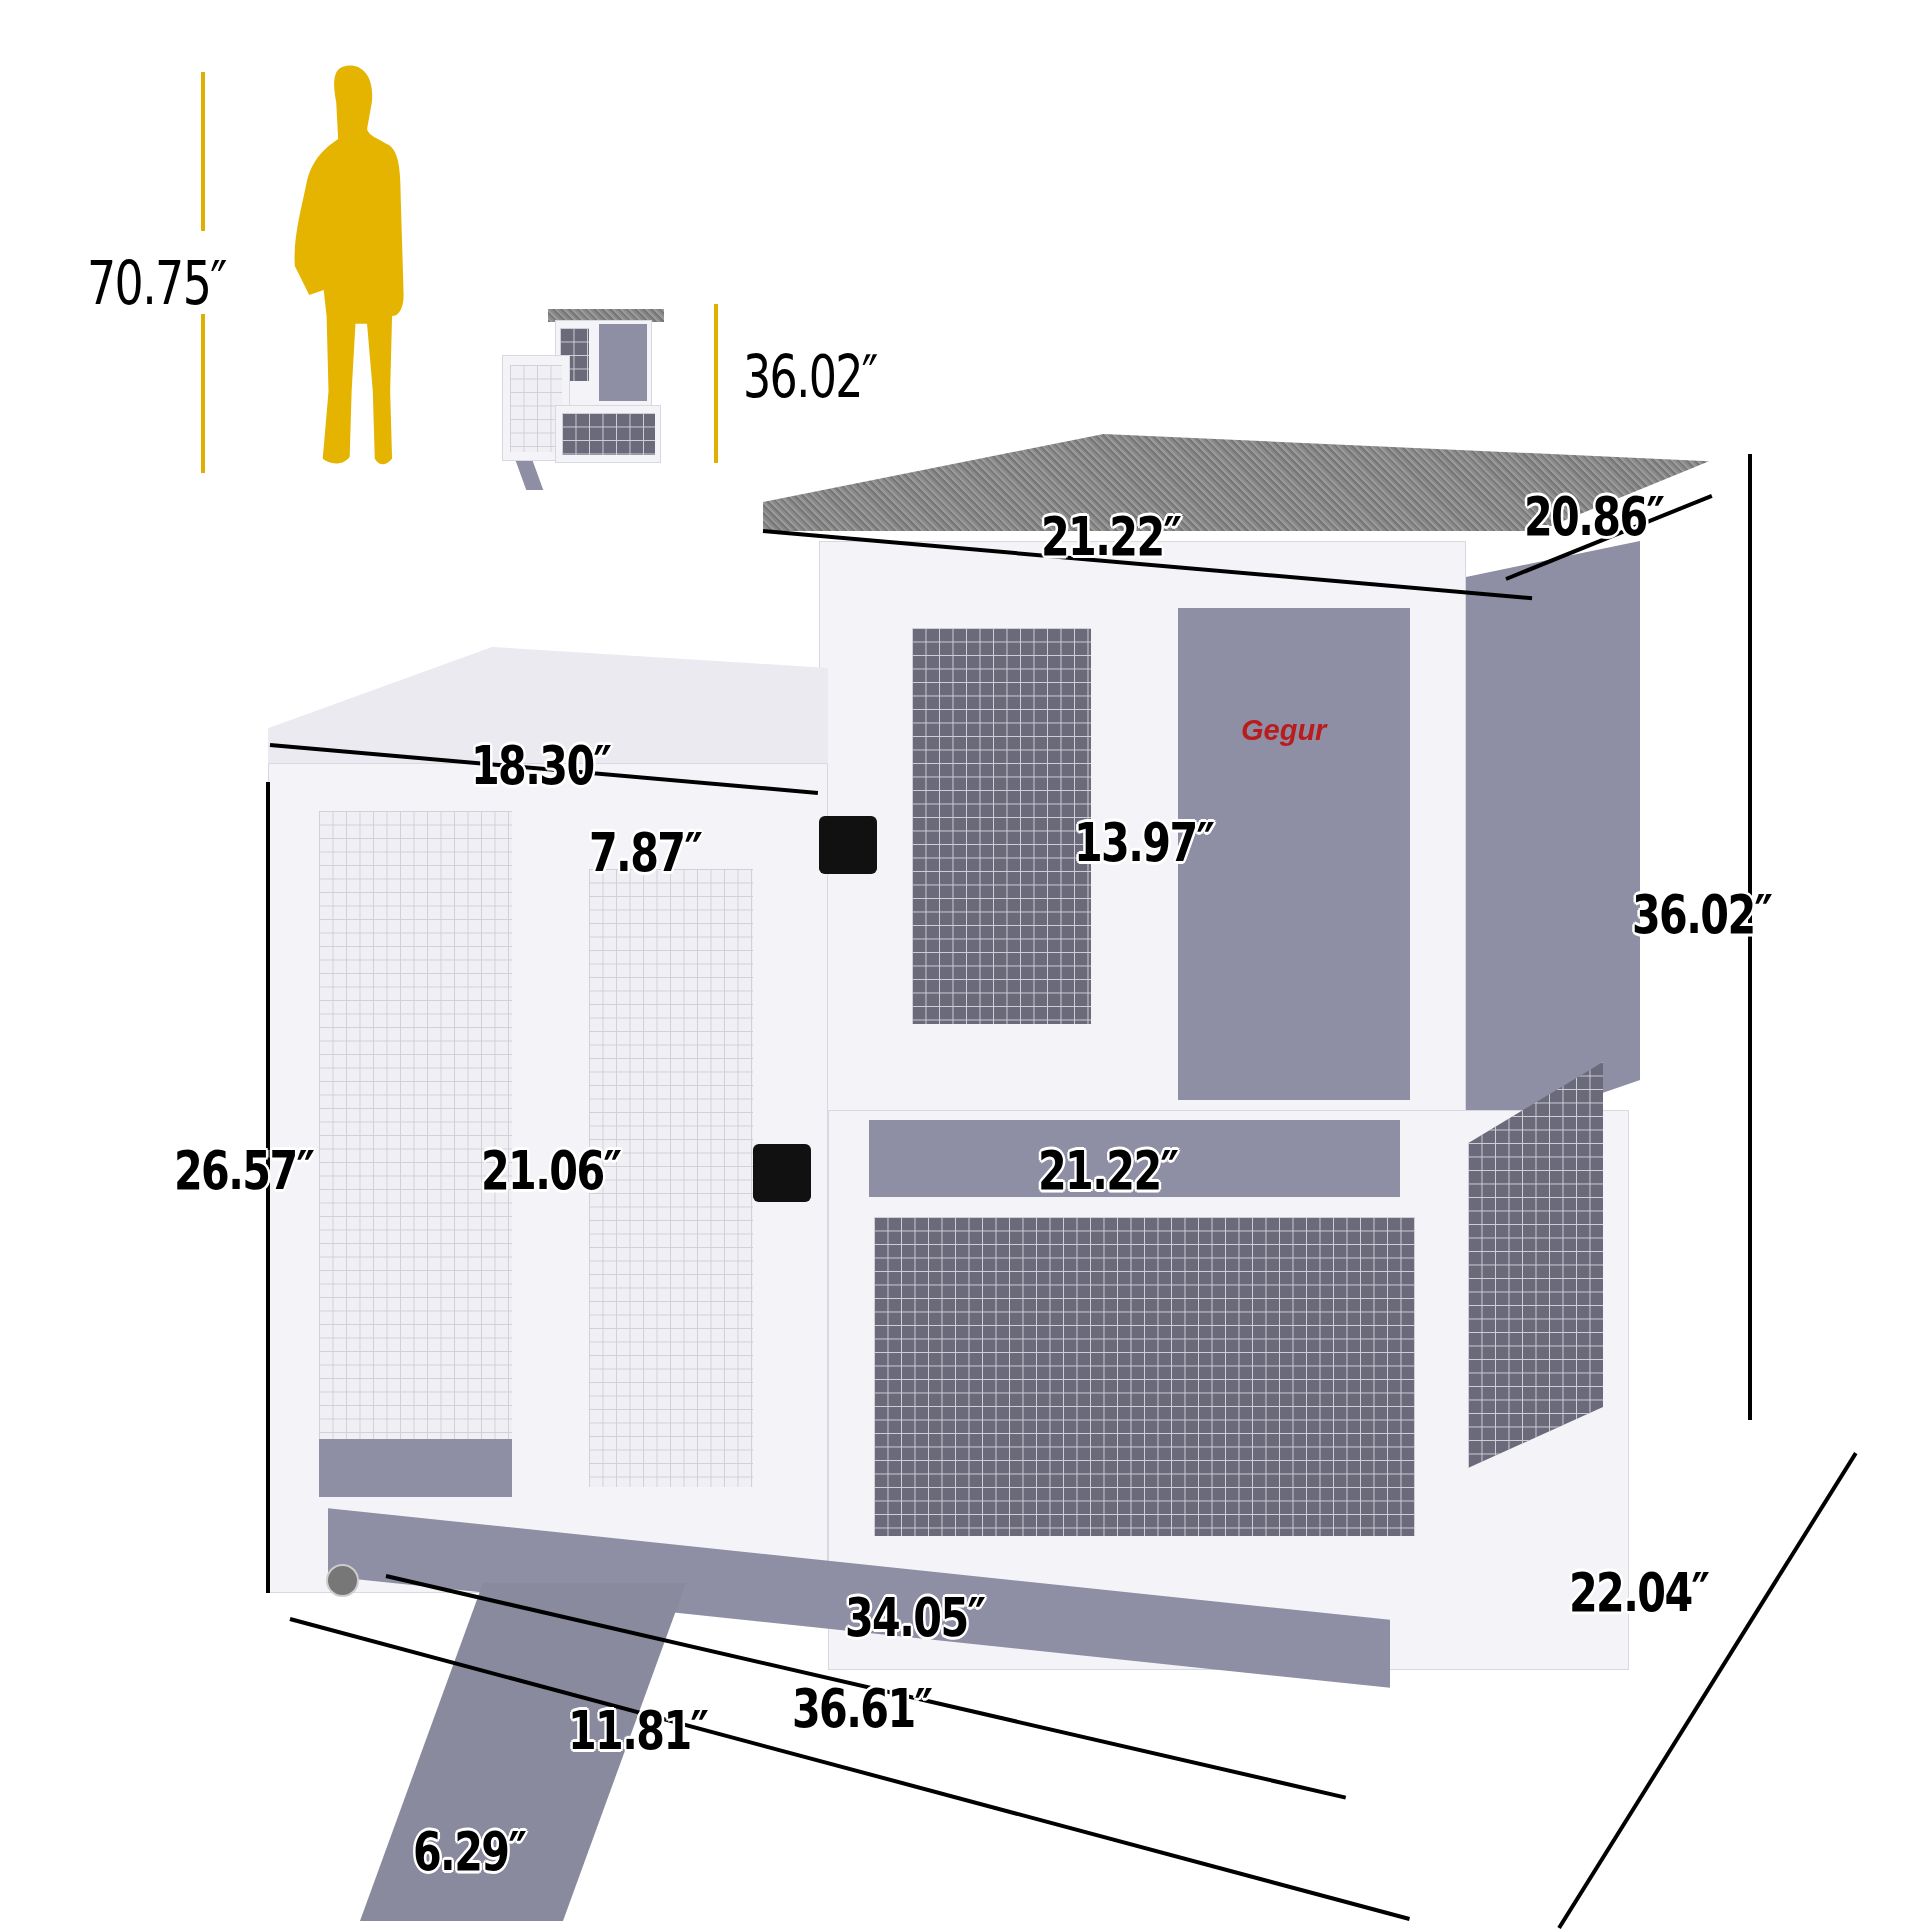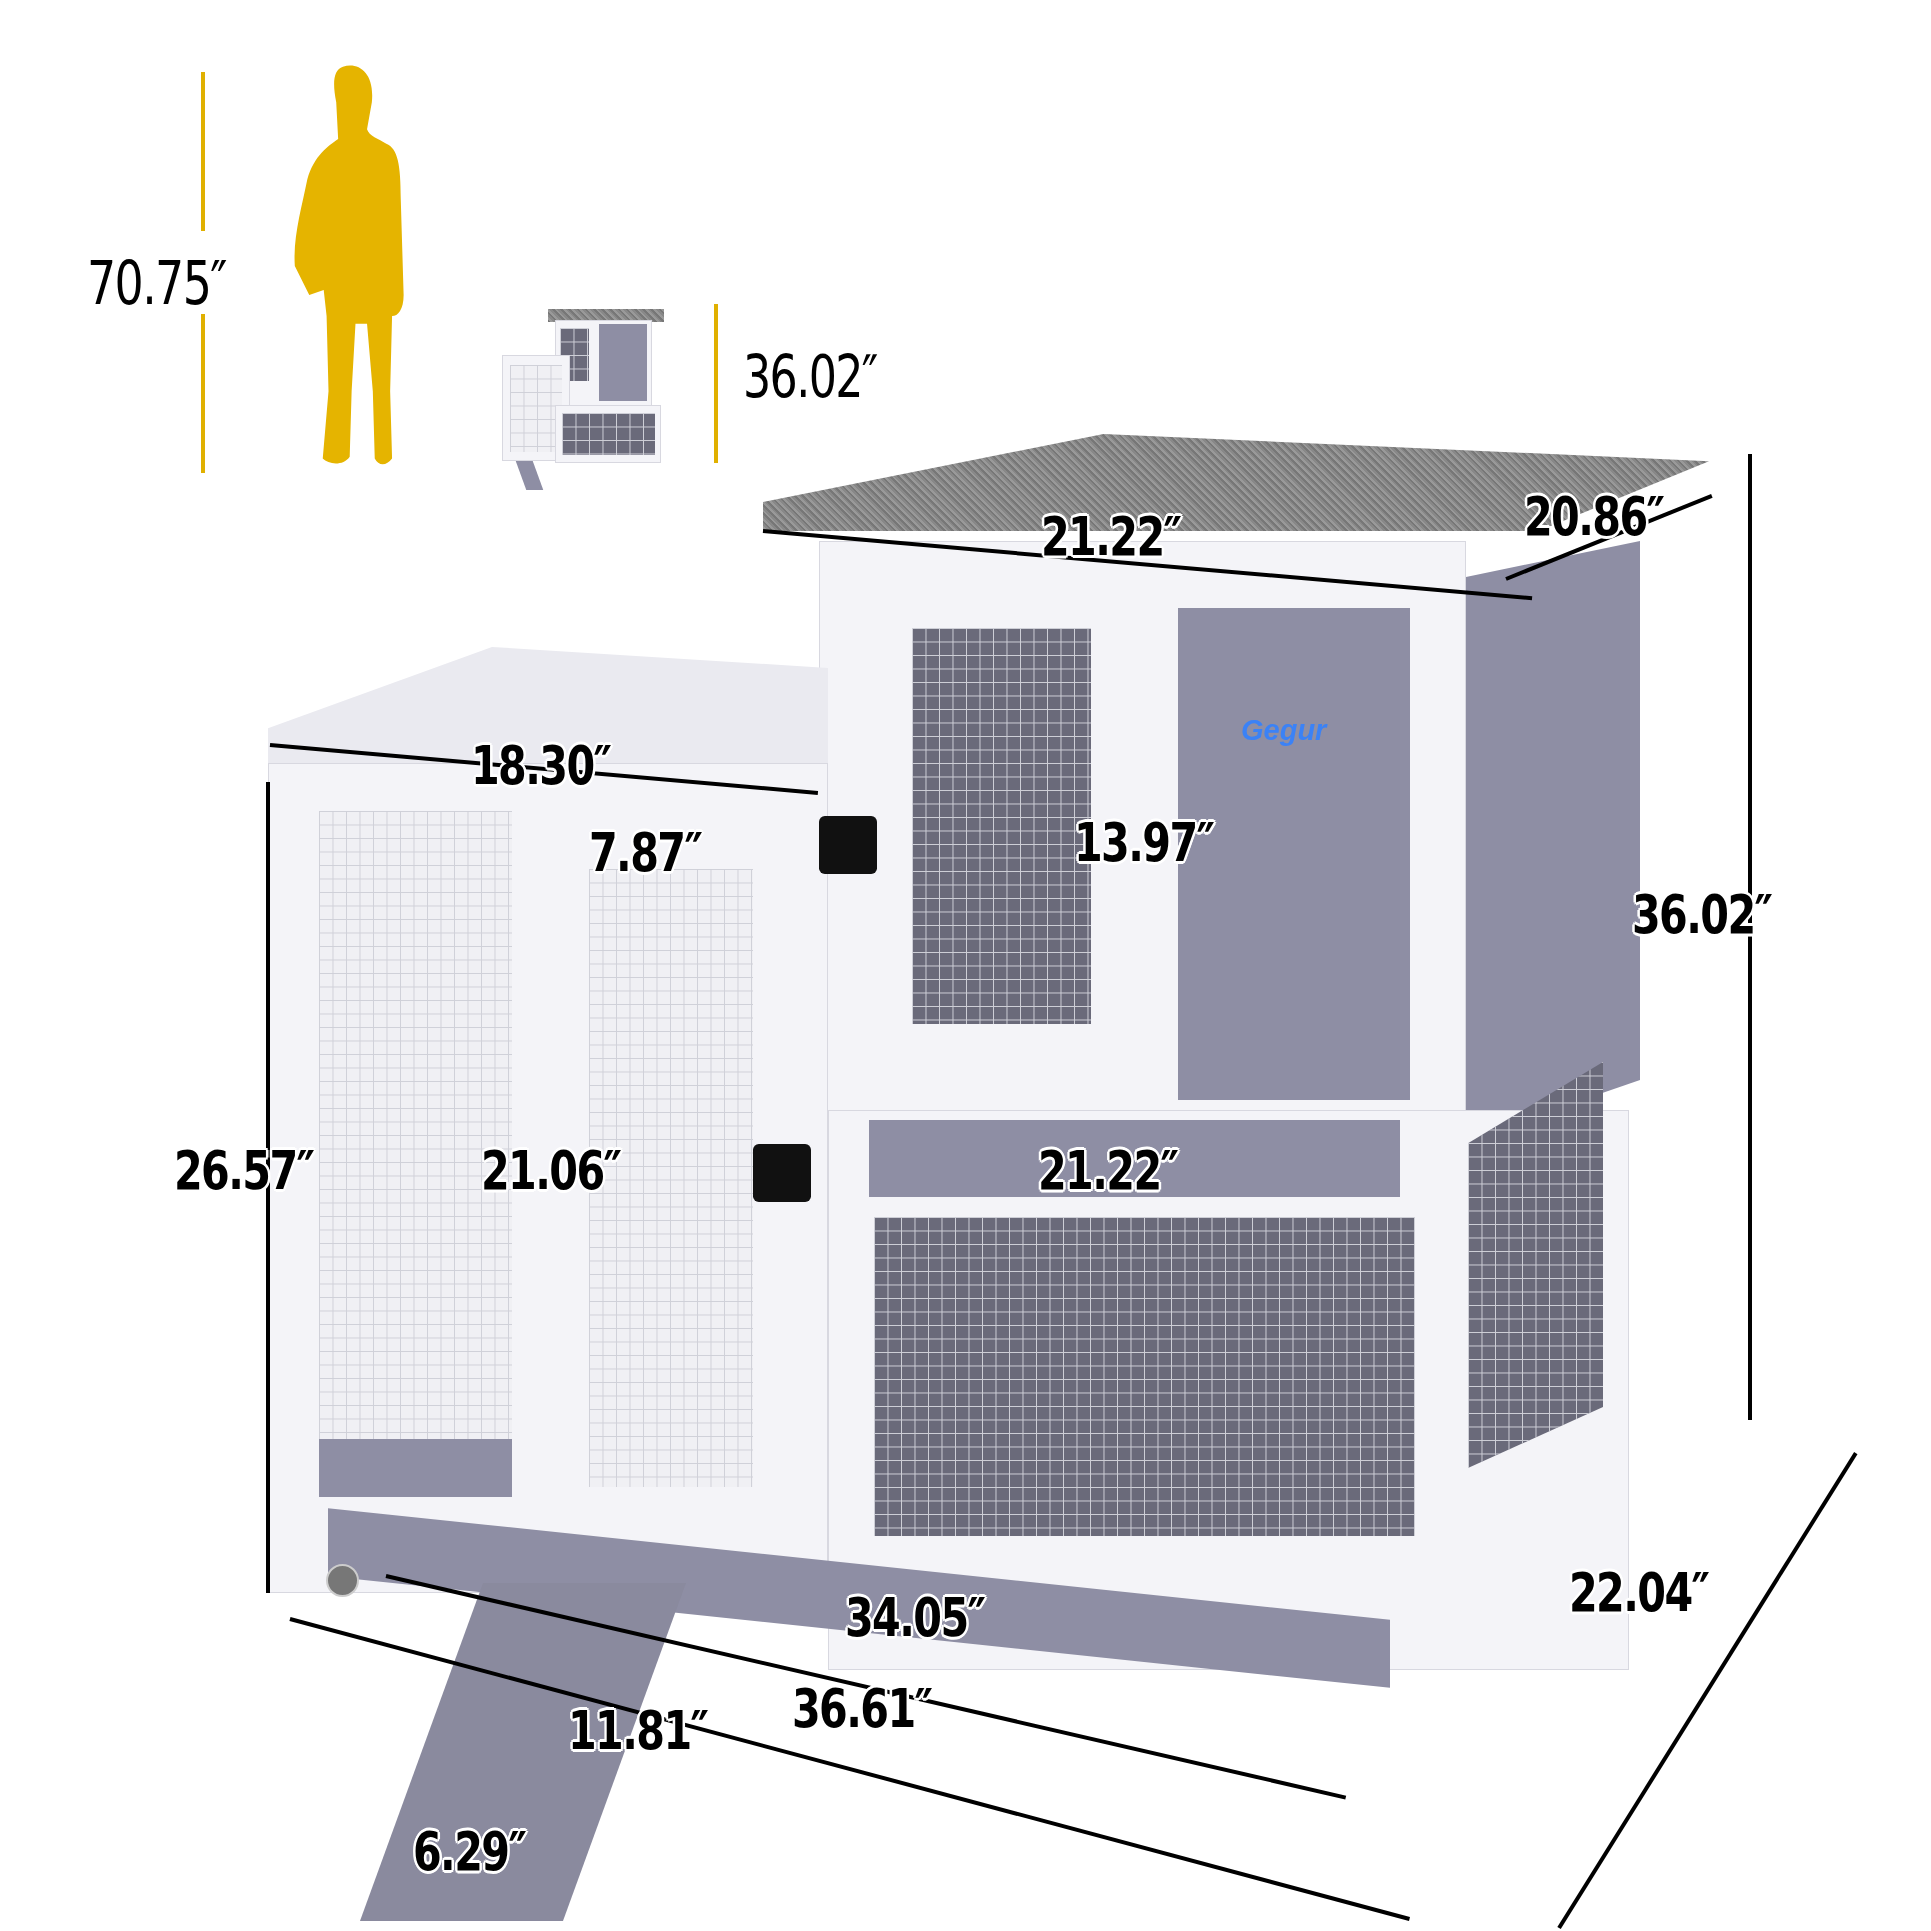--- a/index.html
+++ b/index.html
@@ -40,21 +40,21 @@
 <div class="yline" style="left:714px;top:304px;height:159px;"></div>
 <div class="lbl" style="left:743px;top:348px;font-size:58px;">36.02″</div>
 
 <div class="abs" style="left:0;top:0;width:1931px;height:1931px;">
 
   <div class="abs roof" style="left:763px;top:434px;width:946px;height:97px;clip-path:polygon(0 70%,36% 0,100% 28%,82% 100%,0 100%);"></div>
   <div class="abs white" style="left:819px;top:541px;width:647px;height:570px;"></div>
   <div class="abs grey" style="left:1466px;top:541px;width:174px;height:599px;clip-path:polygon(0 6%,100% 0,100% 90%,0 100%);"></div>
   <div class="abs mesh" style="left:912px;top:628px;width:179px;height:396px;"></div>
   <div class="abs grey" style="left:1178px;top:608px;width:232px;height:492px;"></div>
-  <div class="abs" style="left:1241px;top:714px;font-size:29px;font-style:italic;font-weight:bold;color:#3b82f6;">Gegur</div>
+  <div class="abs" style="left:1241px;top:714px;font-size:29px;font-style:italic;font-weight:bold;color:#b91c1c;">Gegur</div>
 
   <div class="abs" style="left:268px;top:647px;width:560px;height:116px;background:#eaeaf0;clip-path:polygon(0 70%,40% 0,100% 18%,100% 100%,0 100%);"></div>
   <div class="abs white" style="left:268px;top:763px;width:560px;height:830px;"></div>
   <div class="abs mesh light" style="left:319px;top:811px;width:193px;height:628px;"></div>
   <div class="abs mesh light" style="left:589px;top:869px;width:164px;height:618px;"></div>
   <div class="abs grey" style="left:319px;top:1439px;width:193px;height:58px;"></div>
 
   <div class="abs white" style="left:828px;top:1110px;width:801px;height:560px;"></div>
   <div class="abs grey" style="left:869px;top:1120px;width:531px;height:77px;"></div>
   <div class="abs mesh" style="left:874px;top:1217px;width:541px;height:319px;"></div>

